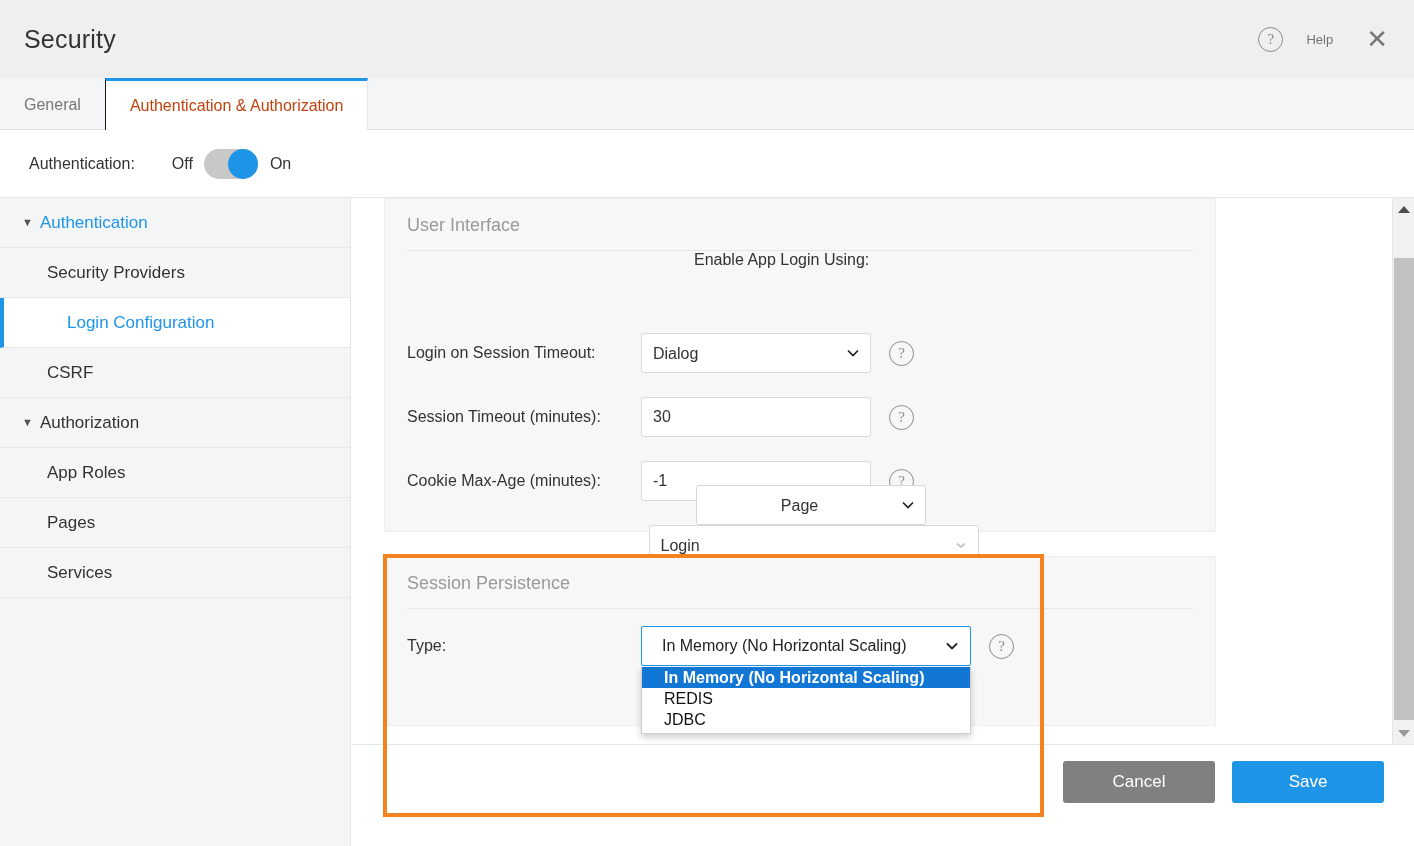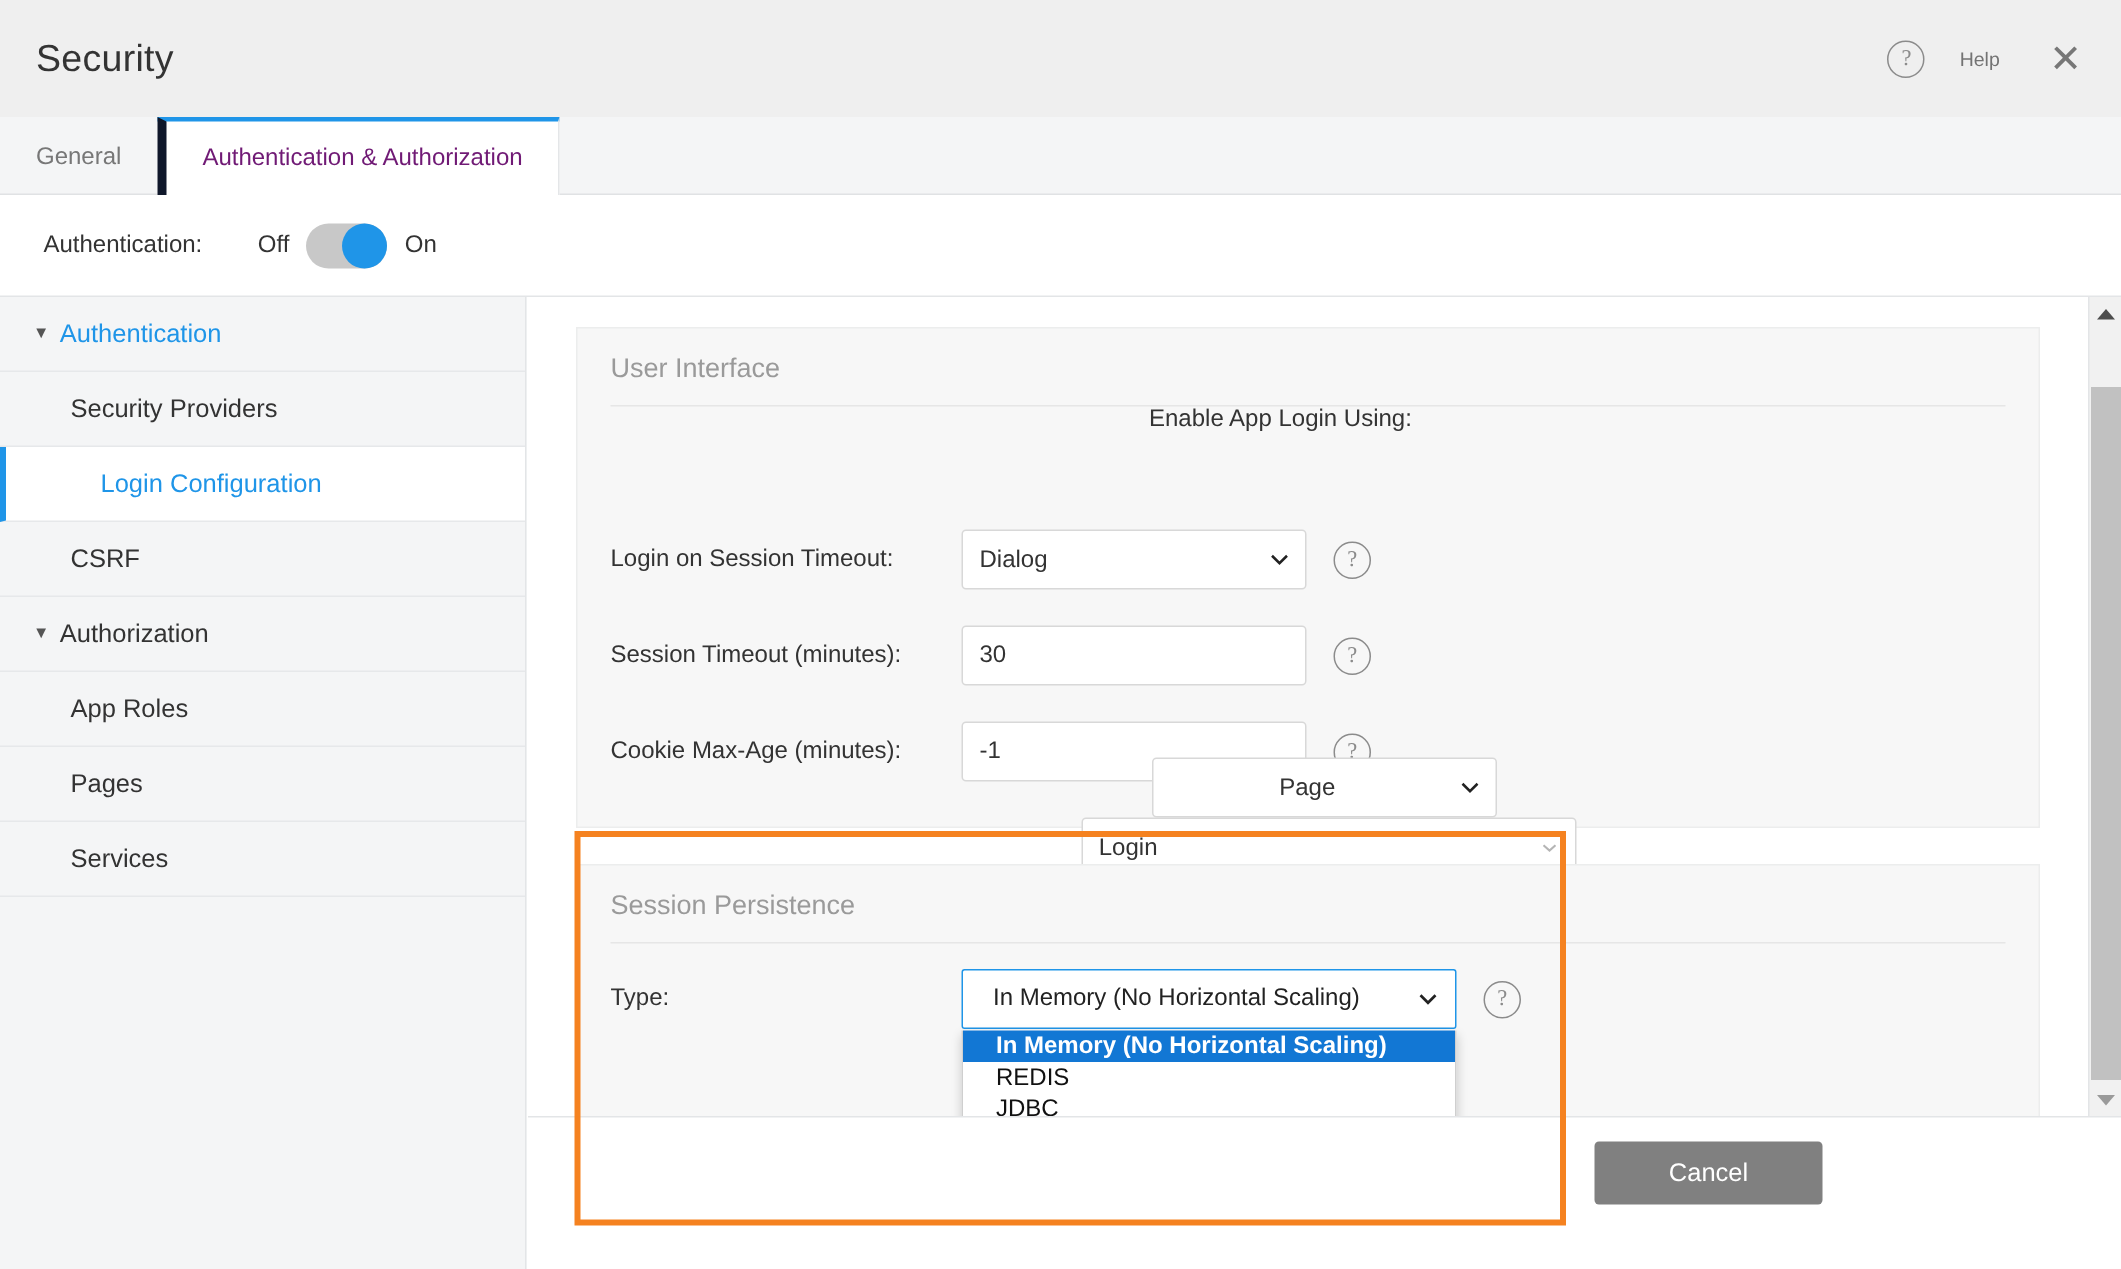--- a/index.html
+++ b/index.html
@@ -44,23 +44,23 @@
     background:#f4f5f6;
     border-bottom:1px solid #e0e2e4;
     display:flex; align-items:flex-end;
   }
   .tab {
     height:51px; display:flex; align-items:center; justify-content:center;
     padding:0 24px; font-size:16px; color:#777; cursor:pointer;
     background:transparent; border-top:3px solid transparent;
   }
   .tab.active {
-    background:#ffffff; color:#701a75;
+    background:#ffffff; color:#c2410c;
     border-top:3px solid #1f95e8;
-    border-left:6px solid #0f172a; border-right:1px solid #e4e6e8;
+    border-left:1px solid #0f172a; border-right:1px solid #e4e6e8;
     height:52px; margin-bottom:-1px;
   }
 
   
   #authstrip {
     position:absolute; left:0; top:130px; width:1414px; height:68px;
     background:#ffffff;
     border-bottom:1px solid #e3e5e7;
     display:flex; align-items:center;
   }
@@ -107,22 +107,22 @@
   }
 
   
   #content {
     position:absolute; left:352px; top:198px;
     width:1040px; height:546px;
     background:#ffffff;
     overflow:hidden;
   }
   .panel {
-    position:absolute; left:32px; width:976px;
-    background:#f7f7f7; border:1px solid #eceded;margin-top:20px;
+    position:absolute; left:32px; width:832px;
+    background:#f7f7f7; border:1px solid #eceded;
   }
   #panel-ui  { top:0px;   height:334px; }
   #panel-sp  { top:358px; height:170px; }
 
   .panel-title {
     font-size:18px; color:#9a9a9a; font-weight:400;
     padding:16px 0 0 22px;
   }
   .panel-rule {
     height:1px; background:#e6e6e6; margin:14px 22px 0 22px;
@@ -355,20 +355,21 @@
       <span class="qmark" style="margin-left:18px;">?</span>
     </div>
   </div>
 
 </div>
 
 <div id="highlight"></div>
 
 <div id="footer">
   <button class="btn" id="btn-cancel">Cancel</button>
+  <button class="btn" id="btn-save">Save</button>
 </div>
 
 <div id="scrollbar">
   <div class="sb-arrow" id="sb-up">
       <div class="sb-tri"></div>
     </div>
   <div id="sb-thumb"></div>
   <div class="sb-arrow" id="sb-down">
       <div class="sb-tri"></div>
     </div>

